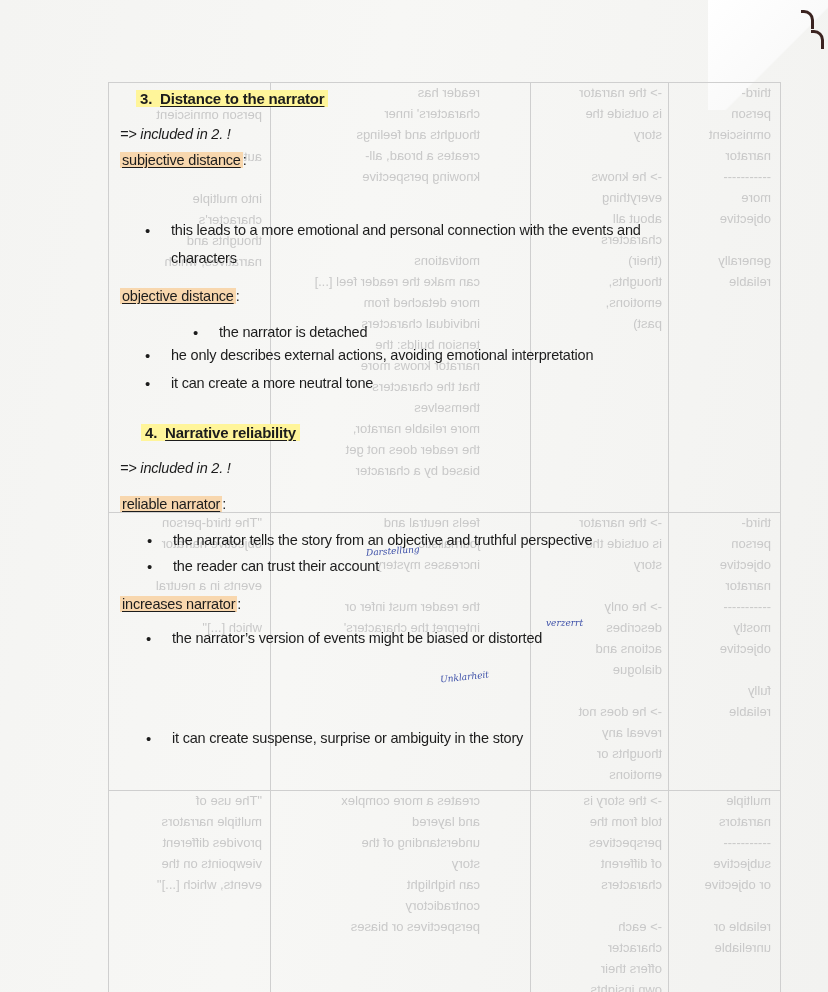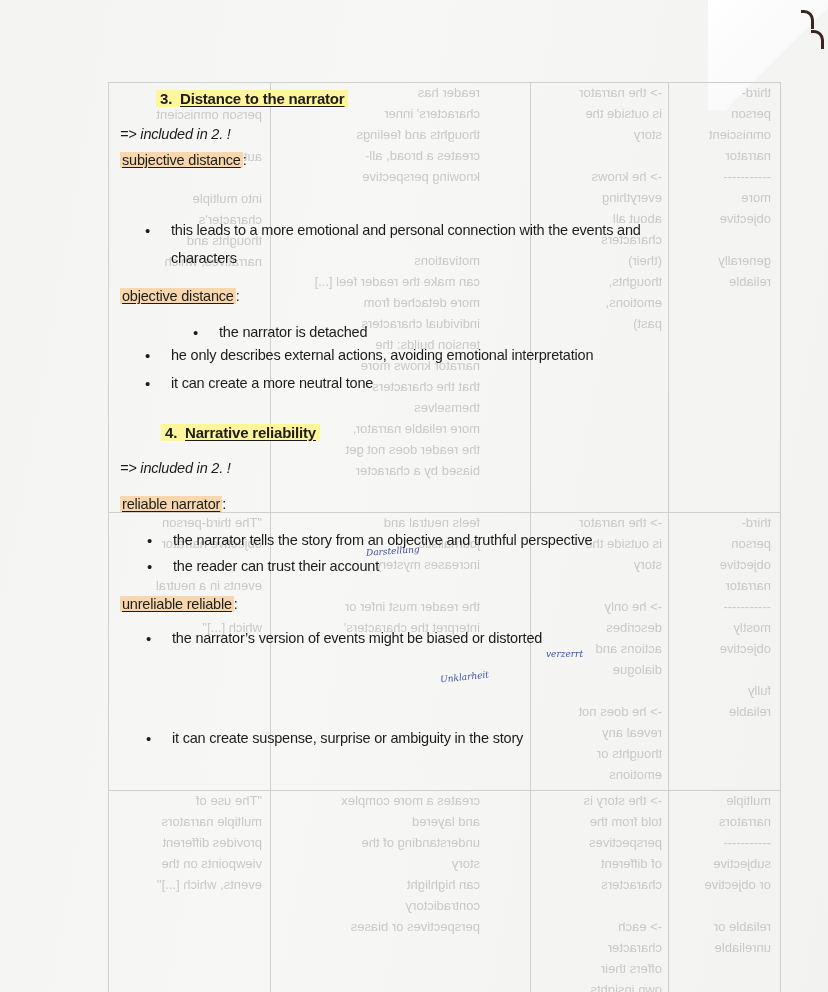--- a/index.html
+++ b/index.html
@@ -20,21 +20,21 @@
   
   .bleed { position:absolute; inset:0; pointer-events:none; }
   .vline { position:absolute; width:1px; background:#cfcfcf; }
   .hline { position:absolute; height:1px; background:#cfcfcf; }
   .ghost { position:absolute; color:#c9c9c9; font-size:13px; line-height:21px; transform:scaleX(-1); white-space:pre; font-family:"Liberation Sans", sans-serif; }
 
   
   .content { position:absolute; left:0; top:0; width:828px; height:992px; }
   .line { position:absolute; font-size:14.5px; white-space:nowrap; letter-spacing:-0.2px; }
   .h { font-weight:bold; font-size:15px; }
-  .hl-yellow { background:#fff59a; padding:0 4px;margin-left:20px; }
+  .hl-yellow { background:#fff59a; padding:0 4px; }
   .hl-orange { background:#f8d7ae; padding:0 2px; }
   .u { text-decoration:underline; text-underline-offset:2px; }
   .it { font-style:italic; }
   .bullet::before { content:"\2022"; position:absolute; left:-26px; font-size:15px; }
   .hand { position:absolute; color:#3c4fa8; font-family:"DejaVu Serif", serif; font-style:italic; font-size:9px; white-space:nowrap; }
 </style>
 </head>
 <body>
 
 <div class="page-corner"></div>
@@ -195,19 +195,19 @@
   <div class="line it" style="left:120px; top:460px;">=&gt; included in 2. !</div>
 
   <div class="line" style="left:120px; top:496px;">
     <span class="hl-orange u">reliable narrator</span><span>:</span>
   </div>
   <div class="line bullet" style="left:173px; top:532px;">the narrator tells the story from an objective and truthful perspective</div>
   <div class="line bullet" style="left:173px; top:558px;">the reader can trust their account</div>
   <div class="hand" style="left:366px; top:546px; transform:rotate(-4deg);">Darstellung</div>
 
   <div class="line" style="left:120px; top:596px;">
-    <span class="hl-orange u">unreliable reliable</span><span>:</span>
+    <span class="hl-orange u">increases narrator</span><span>:</span>
   </div>
   <div class="line bullet" style="left:172px; top:630px;">the narrator’s version of events might be biased or distorted</div>
-  <div class="hand" style="left:546px; top:618px;margin-top:31px;">verzerrt</div>
+  <div class="hand" style="left:546px; top:618px;">verzerrt</div>
   <div class="line bullet" style="left:172px; top:682px;margin-top:48px;">it can create suspense, surprise or ambiguity in the story</div>
   <div class="hand" style="left:440px; top:672px; transform:rotate(-6deg);">Unklarheit</div>
 </div>
 
 </body></html>

